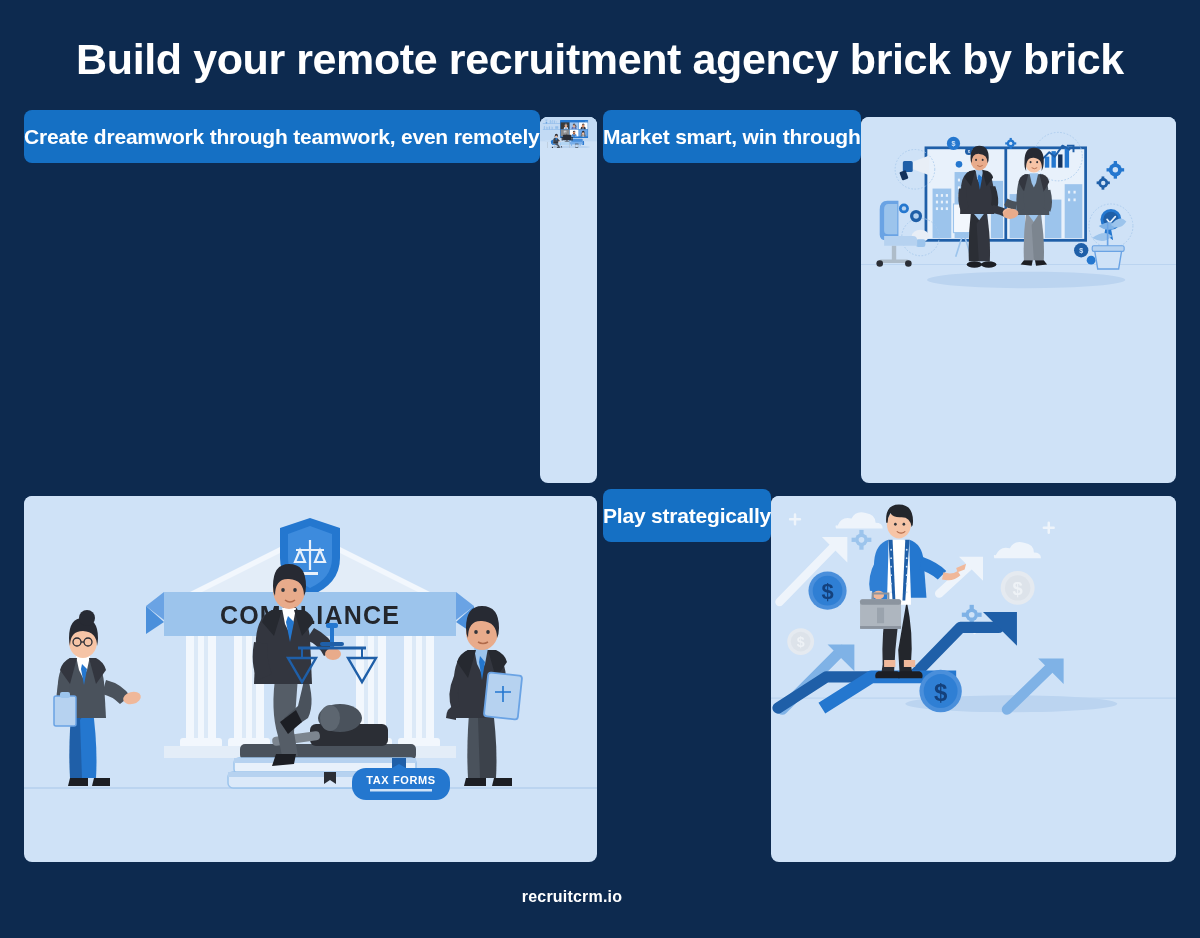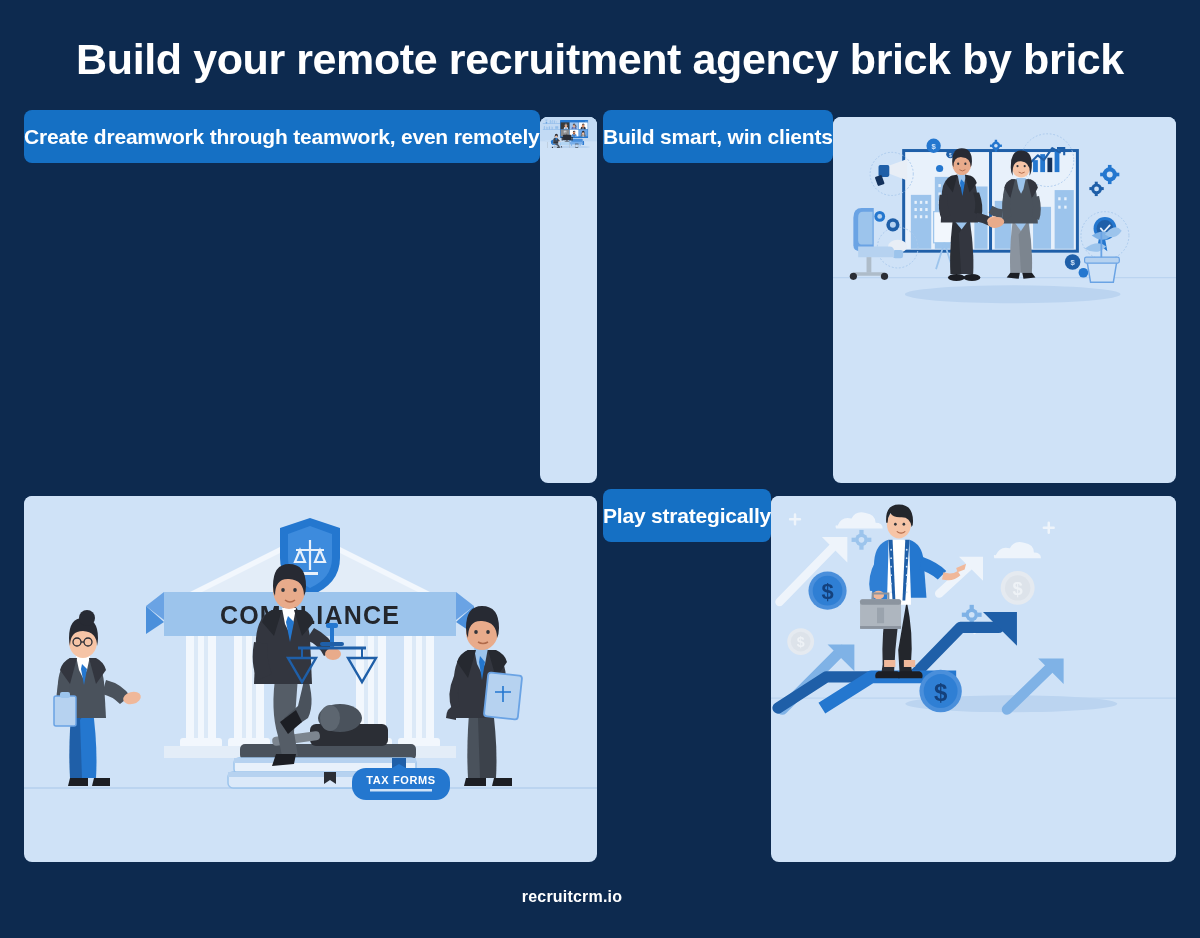--- a/index.html
+++ b/index.html
@@ -251,21 +251,21 @@
               <path d="M355 276 l24 24 M355 286 l18 18 M355 296 l10 10 M363 276 l16 16 M371 276 l8 8" stroke="#7fb2e6" stroke-width="1.4"></path>
               <rect x="349" y="268" width="36" height="5" rx="2" fill="#2b2e35"></rect>
               <rect x="352" y="302" width="30" height="5" rx="2" fill="#2b2e35"></rect>
             </g>
           </g>
         </svg>
       </div>
     </div>
 
     <div class="card">
-      <div class="card-header">Build smart, win clients</div>
+      <div class="card-header">Market smart, win through</div>
       <div class="card-body">
         <svg class="scene" viewBox="0 0 573 313" preserveAspectRatio="xMidYMid slice">
           <defs>
               <clipPath id="c2">
                 <rect x="0" y="0" width="573" height="313" rx="8"></rect>
               </clipPath>
             </defs>
           <g clip-path="url(#c2)">
             <rect width="573" height="313" fill="#cfe2f7"></rect>
             <ellipse cx="300" cy="296" rx="180" ry="15" fill="#bbd4f0"></ellipse>

